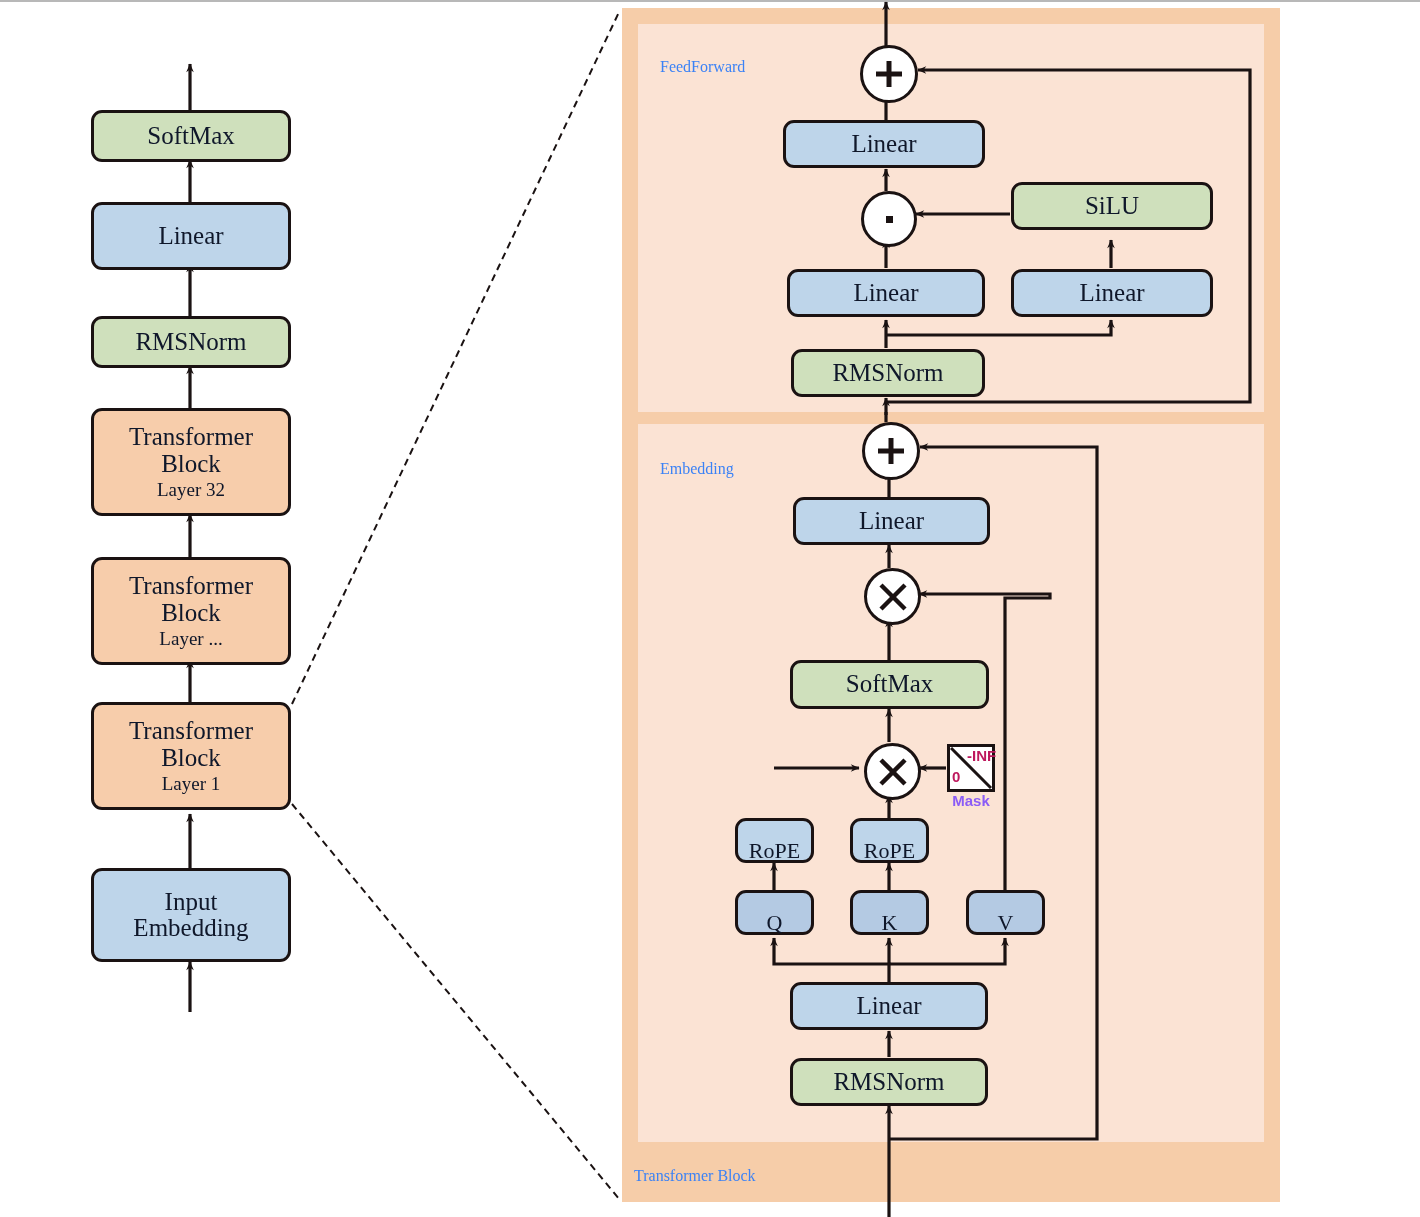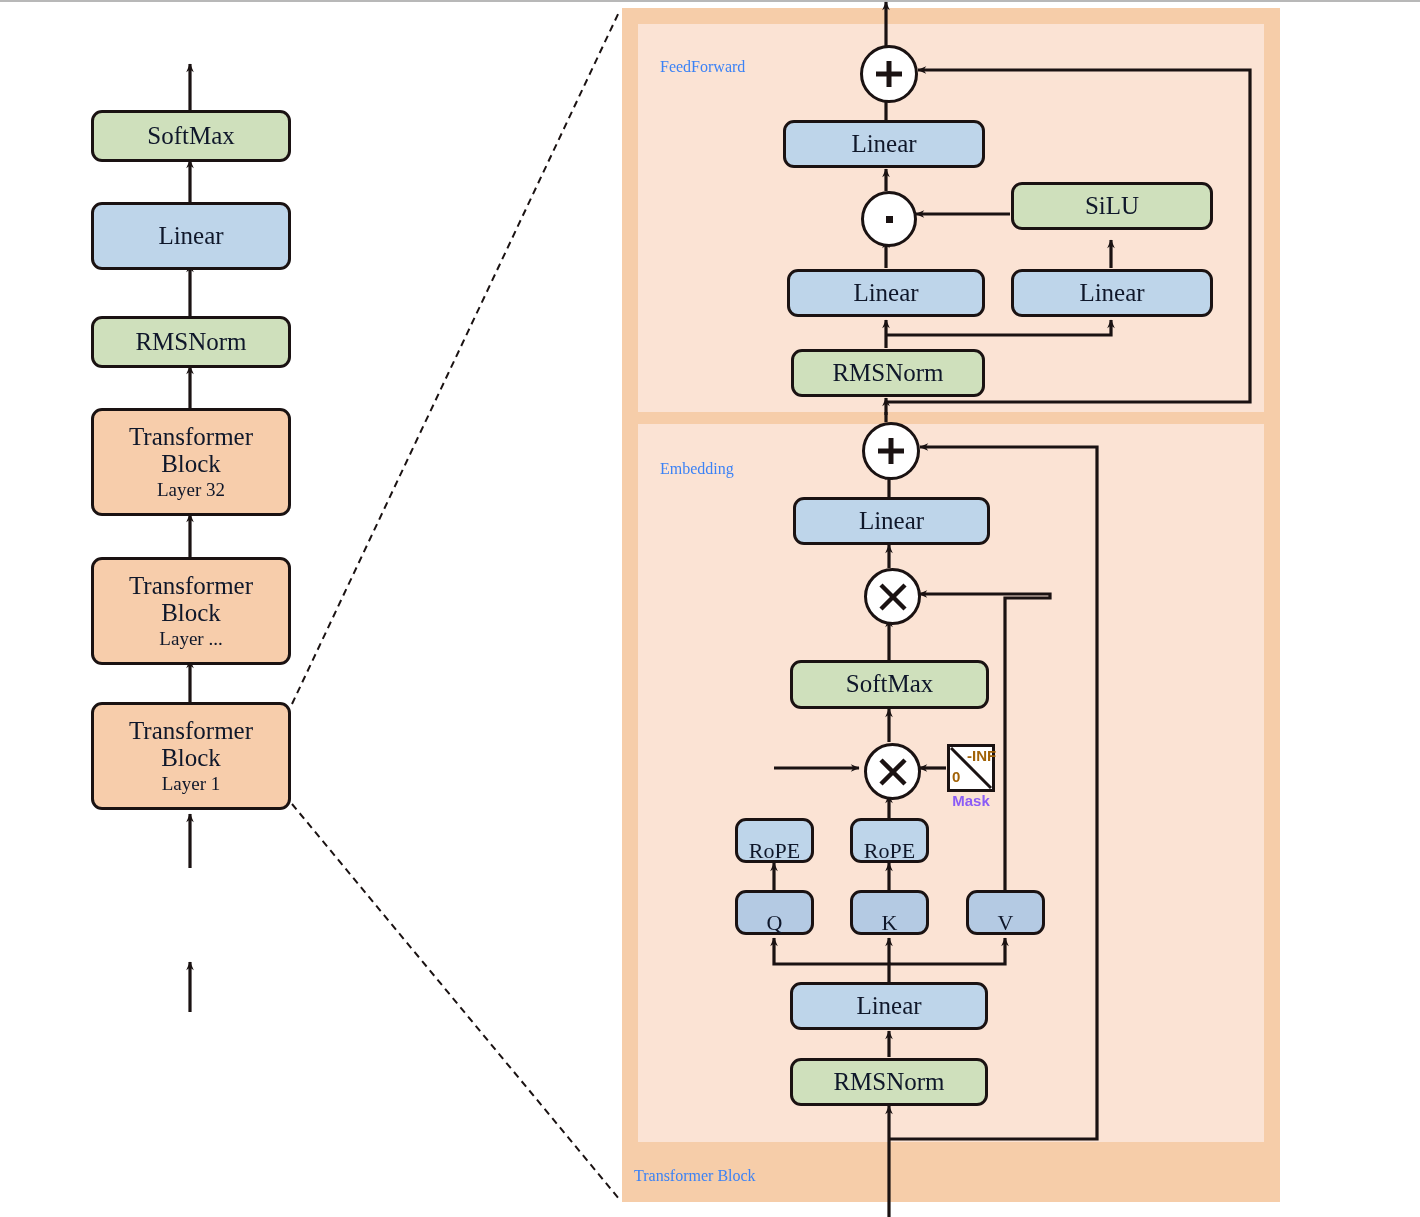--- a/index.html
+++ b/index.html
@@ -18,21 +18,21 @@
   .lbl-sub{font-size:19px;margin-top:3px;}
   .lbl-small{font-size:22px;margin-top:20px;}
   .panel{position:absolute;box-sizing:border-box;}
   .panel-outer{background:#f6cda9;}
   .panel-inner{background:#fbe3d4;}
   .panel-title{position:absolute;font-size:16px;color:#3b82f6;white-space:nowrap;}
   .opcircle{position:absolute;border:3px solid #1a1212;border-radius:50%;background:#ffffff;
             display:flex;align-items:center;justify-content:center;}
   .mask-box{position:absolute;box-sizing:border-box;border:3px solid #1a1212;background:#ffffff;}
   .mask-lbl{position:absolute;font-size:15px;font-family:"Liberation Sans","DejaVu Sans",sans-serif;
-            font-weight:bold;color:#a16207;white-space:nowrap;}
+            font-weight:bold;color:#be185d;white-space:nowrap;}
   .mask-cap{position:absolute;font-size:15px;font-family:"Liberation Sans","DejaVu Sans",sans-serif;
             font-weight:bold;color:#8b5cf6;white-space:nowrap;text-align:center;}
 </style>
 </head>
 <body>
 
 <div id="root">
 
   <div class="panel panel-outer" style="left:622px;top:6px;width:658px;height:1194px;"></div>
   <div class="panel panel-inner" style="left:638px;top:22px;width:626px;height:388px;"></div>
@@ -132,20 +132,23 @@
   <div class="node n-orange" style="left:91px;top:555px;width:200px;height:108px;">
     <span class="lbl-main" style="max-width:160px;">Transformer Block</span>
     <span class="lbl-sub">Layer ...</span>
   </div>
 
   <div class="node n-orange" style="left:91px;top:700px;width:200px;height:108px;">
     <span class="lbl-main" style="max-width:160px;">Transformer Block</span>
     <span class="lbl-sub">Layer 1</span>
   </div>
 
+  <div class="node n-blue" style="left:91px;top:866px;width:200px;height:94px;">
+    <span class="lbl-main" style="max-width:150px;">Input Embedding</span>
+  </div>
 
   <div class="panel-title" style="left:660px;top:56px;">FeedForward</div>
 
   <div class="opcircle" style="left:860px;top:43px;width:52px;height:52px;">
     <svg width="34" height="34">
       <line x1="17" y1="4" x2="17" y2="30" stroke="#1a1212" stroke-width="5"></line>
       <line x1="4" y1="17" x2="30" y2="17" stroke="#1a1212" stroke-width="5"></line>
     </svg>
   </div>
 

